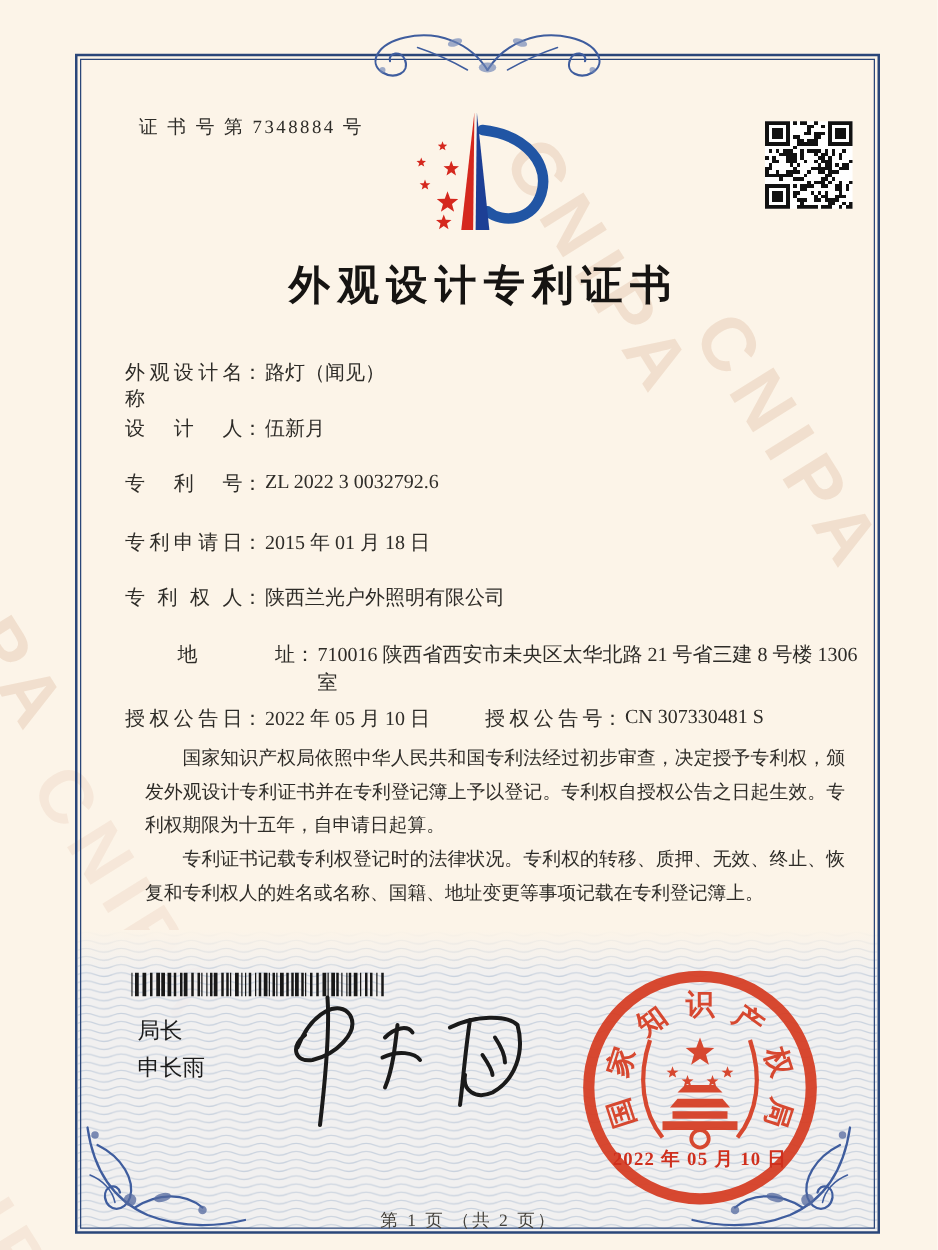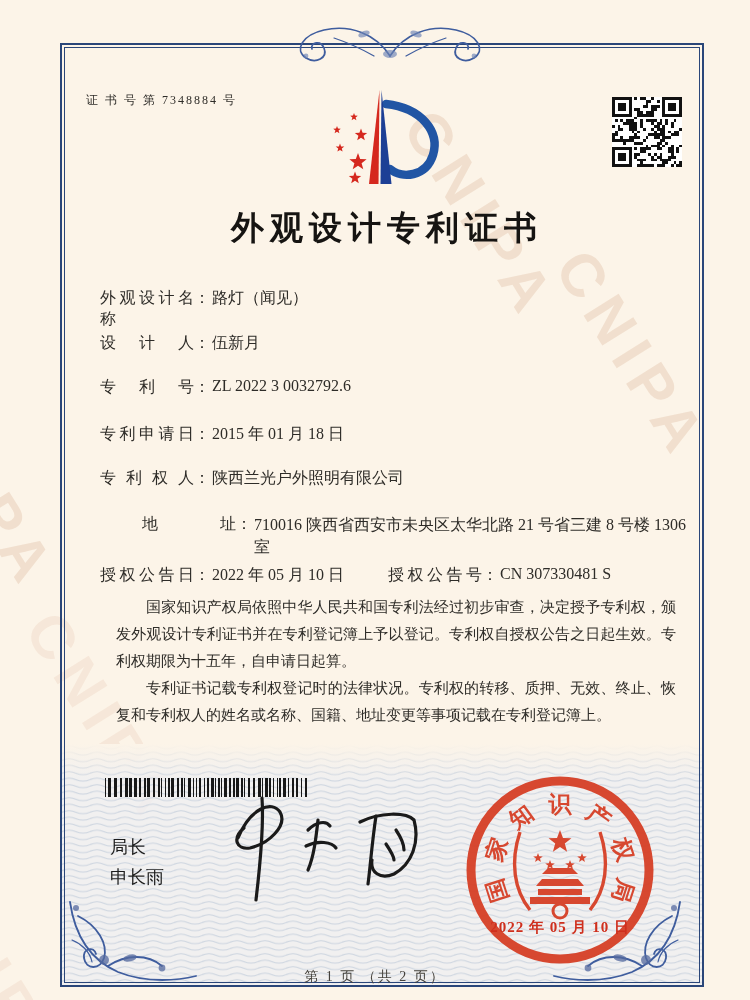--- a/index.html
+++ b/index.html
@@ -9,37 +9,37 @@
       font-weight:700;font-size:60px;letter-spacing:10px;color:rgba(206,150,116,.22);
       transform-origin:0 0;transform:rotate(58deg);z-index:0;white-space:nowrap;}
   .wm.faint{color:rgba(206,150,116,.13);}
   .frame{position:absolute;left:60px;top:43px;width:644px;height:944px;
          border:2px solid #2a4679;z-index:1;box-sizing:border-box;}
   .frame-inner{position:absolute;left:2px;top:2px;right:2px;bottom:2px;
                border:1px solid #2a4679;}
   .wavy-band{position:absolute;left:62px;top:744px;width:640px;height:242px;z-index:1;}
   .wavy-fade{position:absolute;left:62px;top:744px;width:640px;height:34px;z-index:1;
              background:linear-gradient(#fcf4e8,rgba(252,244,232,0));}
-  .cert-no{position:absolute;left:86px;top:92px;font-size:12px;letter-spacing:2px;z-index:2;}
+  .cert-no{position:absolute;left:111px;top:92px;font-size:15px;letter-spacing:2px;z-index:2;}
   .logo{position:absolute;left:322px;top:84px;z-index:2;}
   .qr{position:absolute;left:612px;top:97px;z-index:2;}
   .title{position:absolute;left:0;top:194px;width:100%;margin:12px;text-align:center;
          font-size:33px;font-weight:bold;letter-spacing:6px;color:#161412;z-index:2;}
   .frow{position:absolute;left:100px;font-size:16px;z-index:2;width:560px;}
   .flabel{display:inline-block;width:94px;text-align:justify;text-align-last:justify;
           vertical-align:top;}
   .fcolon{display:inline-block;vertical-align:top;}
   .fvalue{display:inline-block;vertical-align:top;margin-left:2px;}
   .fvalue.addr{width:446px;word-break:break-all;line-height:22px;}
   .pair2{position:absolute;left:288px;top:0;}
   .paras{position:absolute;left:116px;top:594px;width:560px;font-size:15px;
          line-height:27px;text-align:justify;z-index:2;}
   .paras p{margin:0;text-indent:2em;}
   .barcode{position:absolute;left:105px;top:778px;z-index:2;}
-  .signer{position:absolute;left:110px;top:832px;z-index:2;font-size:18px;
+  .signer{position:absolute;left:110px;top:809px;z-index:2;font-size:18px;
           line-height:30px;color:#1c1c1c;font-family:"Liberation Sans","DejaVu Sans",sans-serif;}
   .signature{position:absolute;left:210px;top:786px;z-index:3;}
   .seal{position:absolute;left:460px;top:770px;z-index:3;opacity:.93;}
   .seal-date{position:absolute;left:470px;top:918px;width:180px;text-align:center;
              font-size:15px;font-weight:600;color:#cf2f1d;z-index:4;letter-spacing:1px;}
   .footer{position:absolute;left:0;top:943px;width:100%;text-align:center;
           font-size:14px;letter-spacing:2px;color:#45423c;z-index:4;margin-top:25px;}
   .orn{position:absolute;z-index:2;}
   .orn.flip{transform:scaleX(-1);}
 </style>

